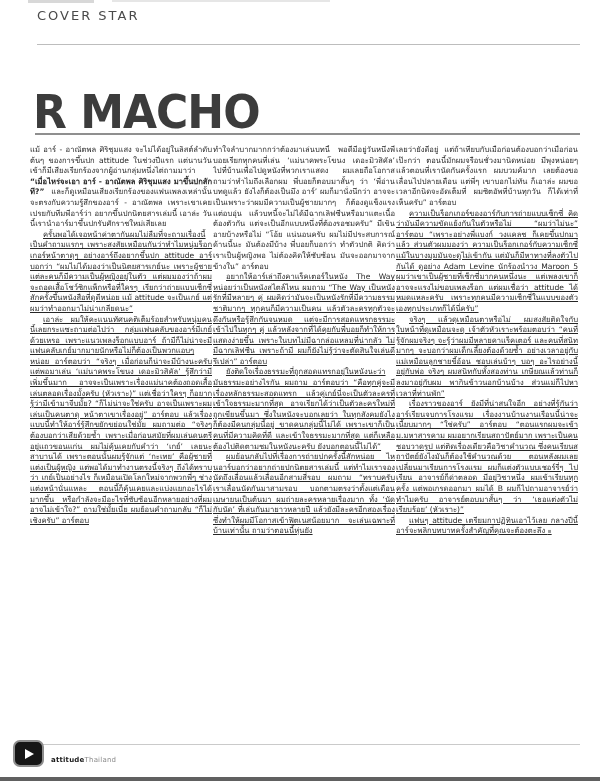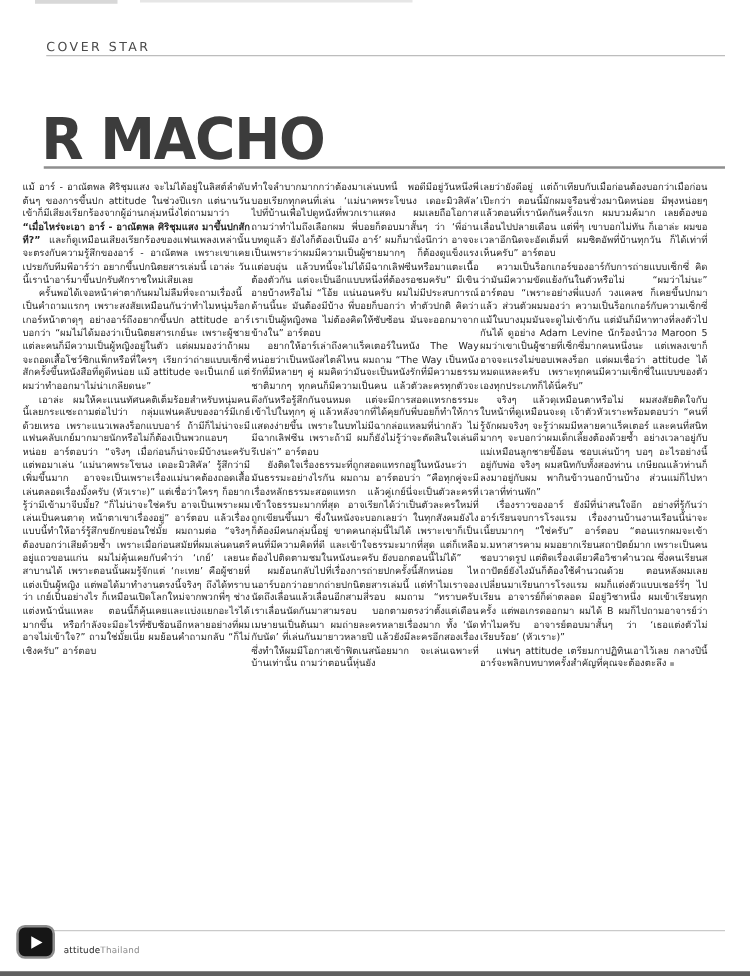--- a/index.html
+++ b/index.html
@@ -4,54 +4,54 @@
 <style>
   html,body{margin:0;padding:0;}
   body{
     width:600px;height:781px;background:#ffffff;position:relative;overflow:hidden;
     font-family:"DejaVu Sans", sans-serif;
   }
   .top-artifact{position:absolute;top:0;height:3px;background:#d8d8d8;}
   .a1{left:28px;width:66px;}
   .a2{left:112px;width:218px;height:2px;background:#e6e6e6;}
   .section-label{
-    position:absolute;left:37px;top:33px;font-size:10px;letter-spacing:2px;color:#4a4a4a;
+    position:absolute;left:37px;top:8px;font-size:13px;letter-spacing:2px;color:#4a4a4a;
   }
   .rule{position:absolute;background:#bdbdbd;}
   .header-rule{left:37px;top:44px;width:543px;height:1px;}
   .title{
     position:absolute;left:33px;top:85px;margin:0;font-size:44px;font-weight:bold;
     color:#3c3c3c;letter-spacing:-1px;transform:scaleY(1.05);transform-origin:left top;
     white-space:nowrap;
   }
   .title-rule{left:35px;top:133px;width:545px;height:2px;background:#8f8f8f;}
   .columns{
     position:absolute;left:18px;top:145px;width:572px;height:583px;
-    display:flex;gap:1px;
+    display:flex;gap:1px;justify-content:center;
   }
   .column{
     width:182px;height:100%;overflow:hidden;text-align:justify;
     font-size:7.6px;line-height:10.6px;color:#262626;
   }
   .column p{margin:0;}
-  .column p.indent{text-indent:13px;}
+  .column p.indent{text-indent:13px;text-decoration:underline;}
   .bold{font-weight:bold;}
   .muted{color:#9a9a9a;font-size:6px;}
   .footer-rule{left:37px;top:744px;width:543px;height:1px;background:#cacaca;}
   .logo{
     position:absolute;left:13px;top:740px;width:31px;height:27px;
     background:#161616;border:2px solid #8e8e8e;border-radius:7px;box-sizing:border-box;
     display:flex;align-items:center;justify-content:center;
   }
   .tri{
     width:0;height:0;border-left:9px solid #ffffff;
     border-top:5.5px solid transparent;border-bottom:5.5px solid transparent;margin-left:2px;
   }
   .brand{position:absolute;left:51px;top:756px;font-size:7px;letter-spacing:0.2px;}
-  .brand .b{font-weight:normal;color:#1a1a1a;}
+  .brand .b{font-weight:bold;color:#1a1a1a;}
   .brand .l{color:#8a8a8a;}
   .bottom-bar{position:absolute;left:0;bottom:0;width:600px;height:4px;background:#606060;}
 </style>
 </head>
 <body>
 
 <div class="top-artifact a1"></div>
 <div class="top-artifact a2"></div>
 
 <div class="section-label">COVER STAR</div>

